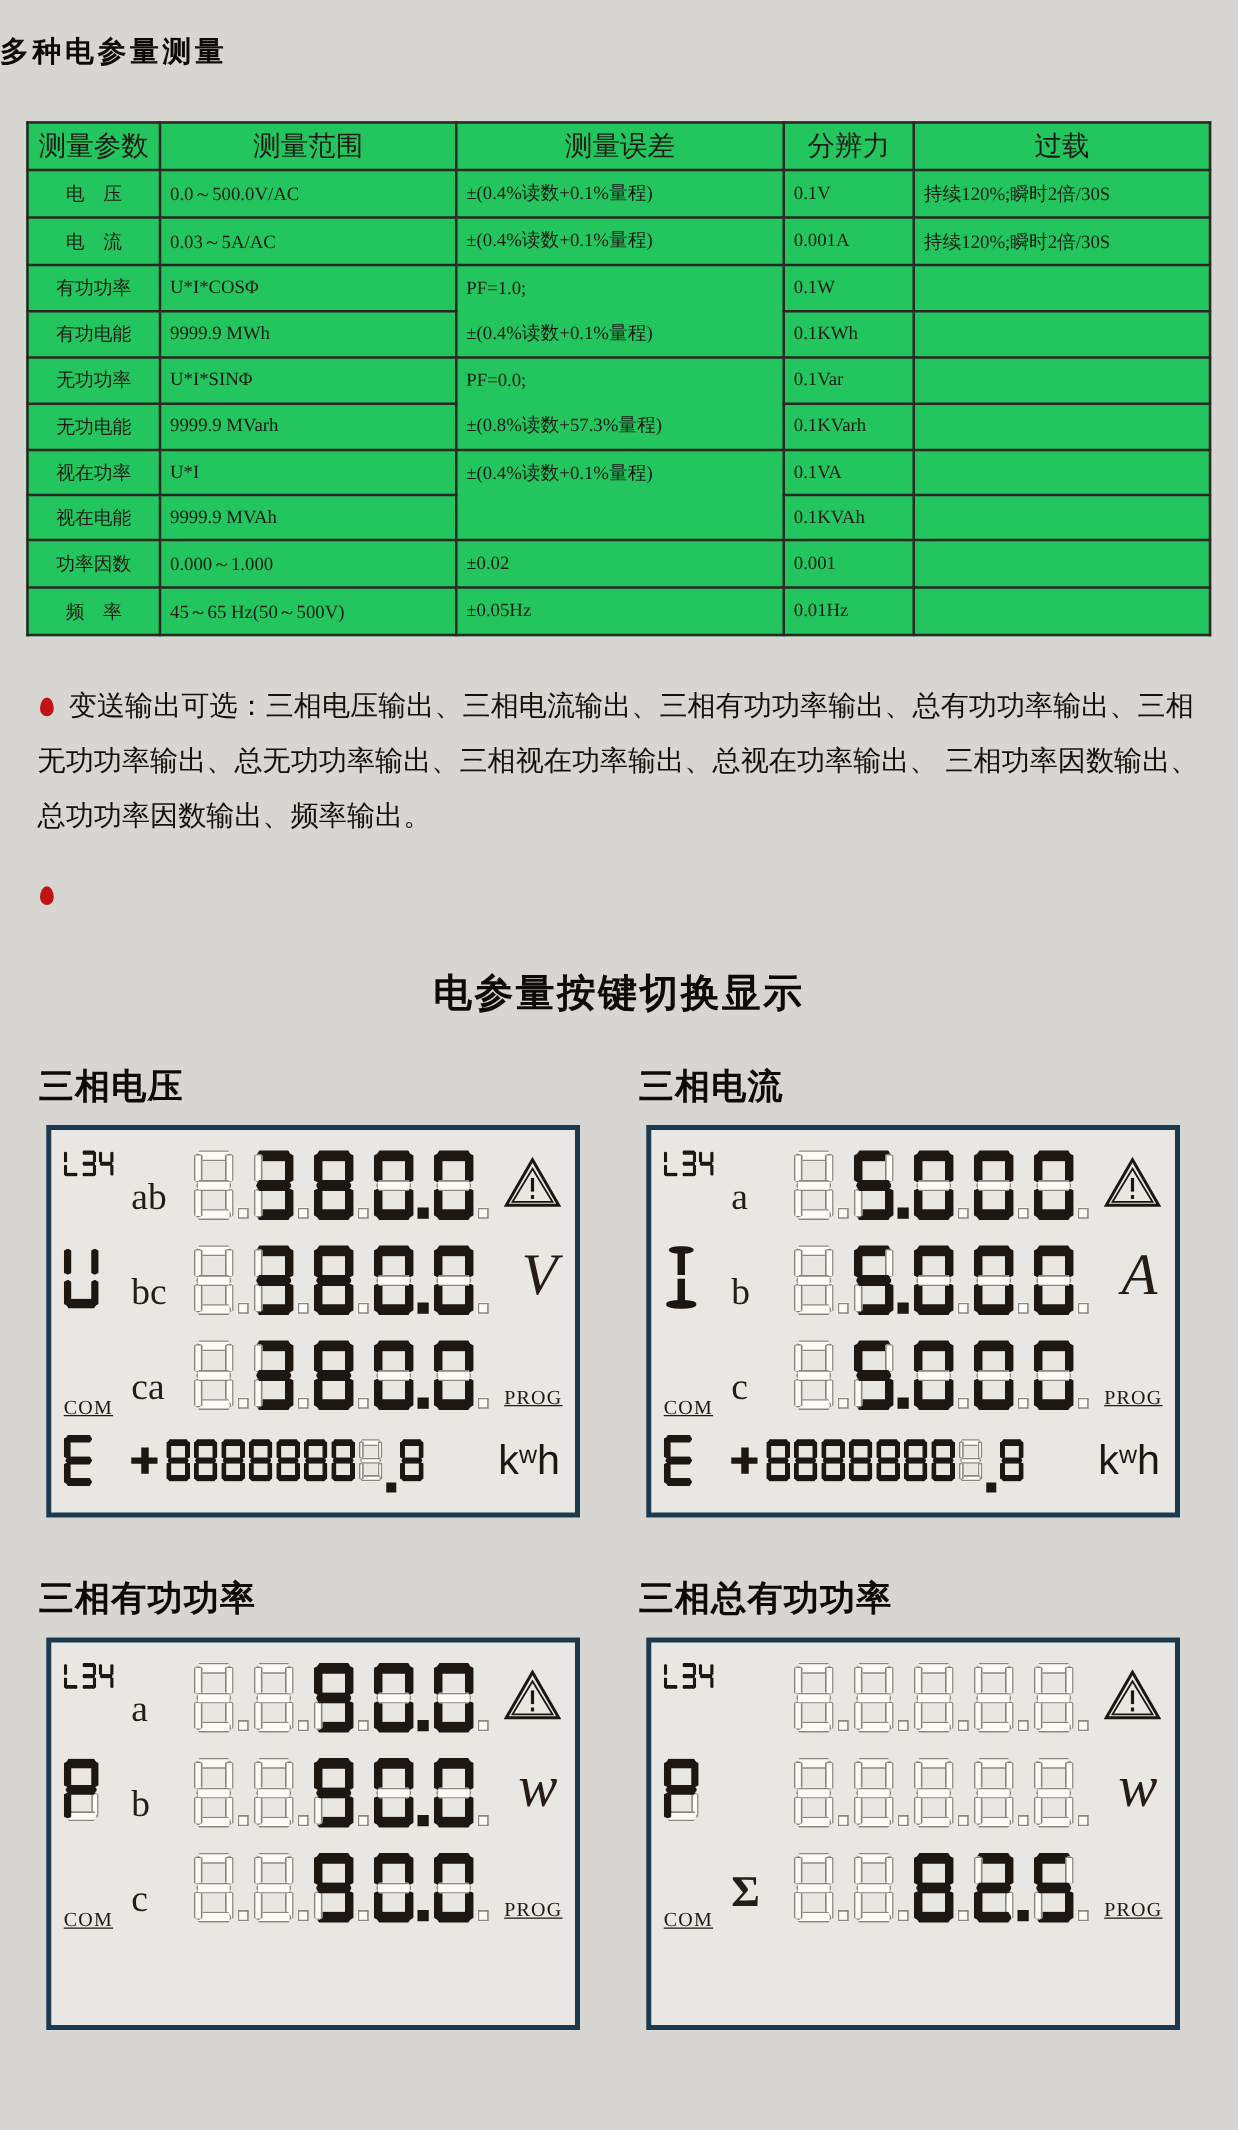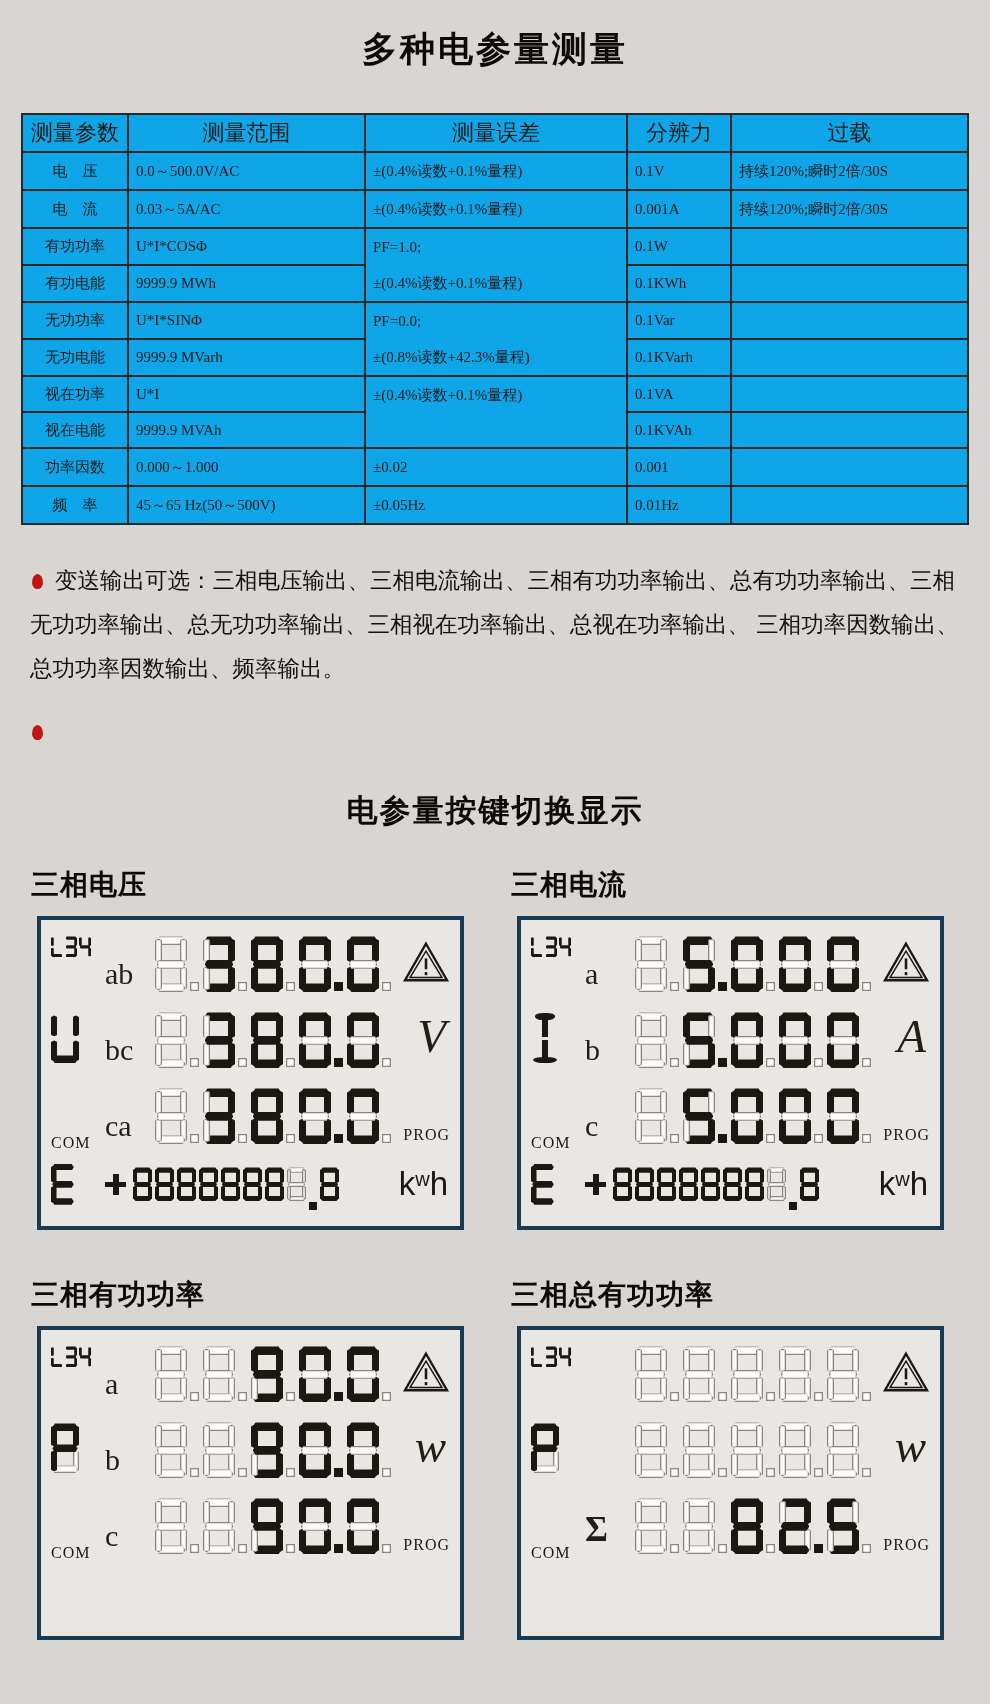--- a/index.html
+++ b/index.html
@@ -4,32 +4,32 @@
 <style>
   html,body{margin:0;padding:0;}
   body{
     width:990px;height:1704px;overflow:hidden;
     background:#d8d6d3;
     font-family:"Liberation Sans","DejaVu Sans",sans-serif;
     color:#191611;
   }
   
   .h1{
-    margin:26px 0 0;text-align:center;
-    font-size:35px;font-weight:800;letter-spacing:3px;color:#0d0b09;
+    margin:26px 0 0;text-align:left;
+    font-size:23px;font-weight:800;letter-spacing:3px;color:#0d0b09;
   }
   .h2{
     margin:42px 0 12px;text-align:center;
     font-size:31px;font-weight:800;letter-spacing:2px;color:#0d0b09;
   }
   
   table.spec{
     border-collapse:collapse;table-layout:fixed;
     margin:40px auto 0;width:946px;
-    background:#0ea5e9;
+    background:#22c55e;
   }
   table.spec th,table.spec td{
     border:2.4px solid #2b2724;
     font-family:"Liberation Serif","DejaVu Serif",serif;
     font-size:15px;color:#1d1a16;
     padding:0 7px;height:34px;
     white-space:nowrap;overflow:hidden;
   }
   table.spec th{text-align:center;font-weight:normal;font-size:22px;height:36px;}
   table.spec td.c0{text-align:center;}
@@ -70,21 +70,21 @@
   .slot-phase.sigma{font-size:35px;font-weight:bold;padding-top:8px;}
   .digits{display:flex;align-items:flex-end;flex:none;}
   .cell{display:inline-flex;align-items:flex-end;margin-right:4px;}
   .slot-right{margin-left:auto;display:flex;justify-content:center;align-items:center;}
   .slot-right.unit{
     font-family:"Liberation Serif","DejaVu Serif",serif;
     font-style:italic;font-size:47px;color:#241c15;margin-top:-8px;padding-right:4px;
   }
   .slot-right.prog,.com{
     font-family:"Liberation Serif","DejaVu Serif",serif;
-    font-size:16px;color:#1d1813;letter-spacing:1px;
+    font-size:16px;color:#1d1813;letter-spacing:1px;text-decoration:underline;
   }
   .slot-right.prog{align-self:flex-end;margin-bottom:10px;}
   .l34{display:flex;gap:2px;}
   
   .seg{display:inline-block;position:relative;width:var(--w,32px);height:var(--h,56px);}
   .digits .seg{--w:32px;--h:56px;}
   .l34 .seg{--w:12px;--h:21px;}
   .bigletter .seg{--w:28px;--h:50px;}
   .eletter{--w:24px;--h:41px;}
   .esz{--w:19px;--h:34px;margin-right:3px;}
@@ -173,21 +173,21 @@
         <td class="c0">有功电能</td>
         <td class="c1">9999.9 MWh</td>
         <td class="c3">0.1KWh</td>
         <td class="c4"></td>
       </tr>
       <tr>
         <td class="c0">无功功率</td>
         <td class="c1">U*I*SINΦ</td>
         <td class="c2 merged" rowspan="2">
           <div class="errline">PF=0.0;</div>
-          <div class="errline">±(0.8%读数+42.3%量程)</div>
+          <div class="errline">±(0.8%读数+57.3%量程)</div>
         </td>
         <td class="c3">0.1Var</td>
         <td class="c4"></td>
       </tr>
       <tr>
         <td class="c0">无功电能</td>
         <td class="c1">9999.9 MVarh</td>
         <td class="c3">0.1KVarh</td>
         <td class="c4"></td>
       </tr>

